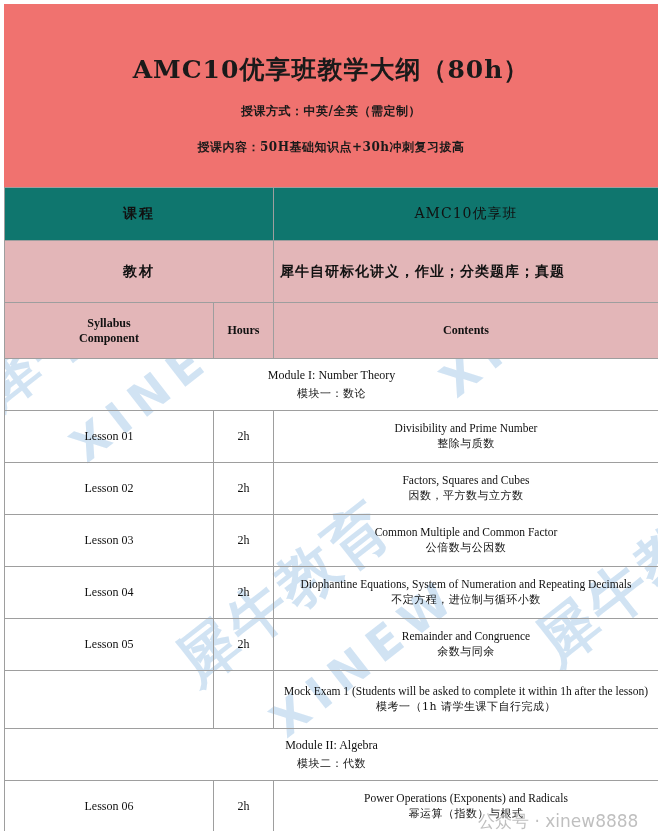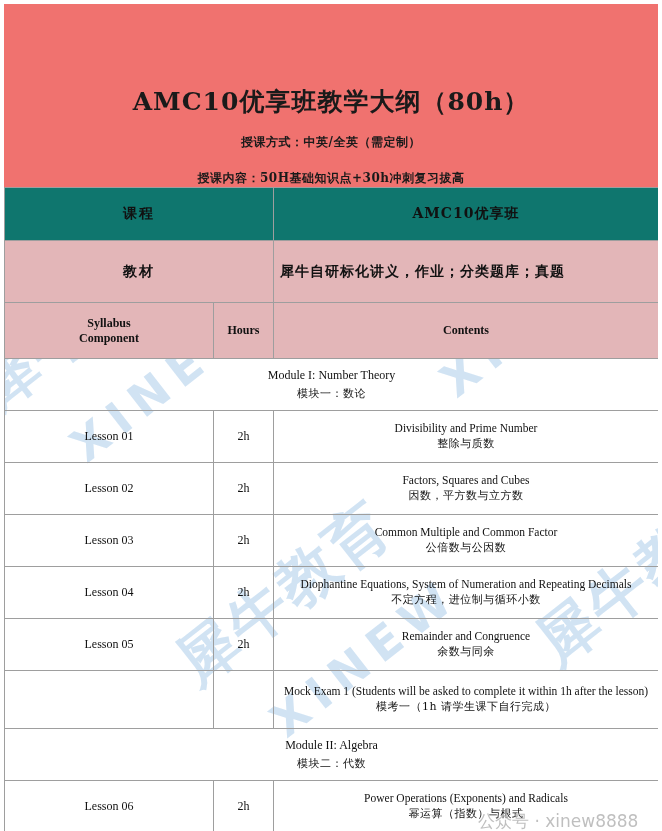--- a/index.html
+++ b/index.html
@@ -64,22 +64,22 @@
     left: 4px;
     top: 4px;
     width: 654px;
     height: 183px;
     background: #f0726f;
     z-index: 2;
     box-sizing: border-box;
     display: flex;
     flex-direction: column;
     align-items: center;
-    justify-content: flex-end;
-    padding-top: 72px;
+    justify-content: flex-start;
+    padding-top: 52px;
   }
   #banner-title {
     font-family: "DejaVu Serif", serif;
     font-weight: bold;
     font-size: 25px;
     color: #1a1a1a;
     letter-spacing: 1px;
     text-align: center;
     line-height: 1.1;
   }
@@ -124,21 +124,21 @@
   .cell-cn-label {
     text-align: center;
     font-family: "DejaVu Serif", serif;
     font-weight: bold;
     font-size: 14px;
     letter-spacing: 2px;
   }
   .cell-cn-value {
     text-align: center;
     font-family: "DejaVu Serif", serif;
-    font-weight: bold;
+    font-weight: normal;
     font-size: 14px;
     letter-spacing: 1px;
   }
   .cell-cn-value-left {
     text-align: left;
     font-family: "DejaVu Serif", serif;
     font-weight: bold;
     font-size: 14px;
     line-height: 1.45;
     letter-spacing: 1px;

